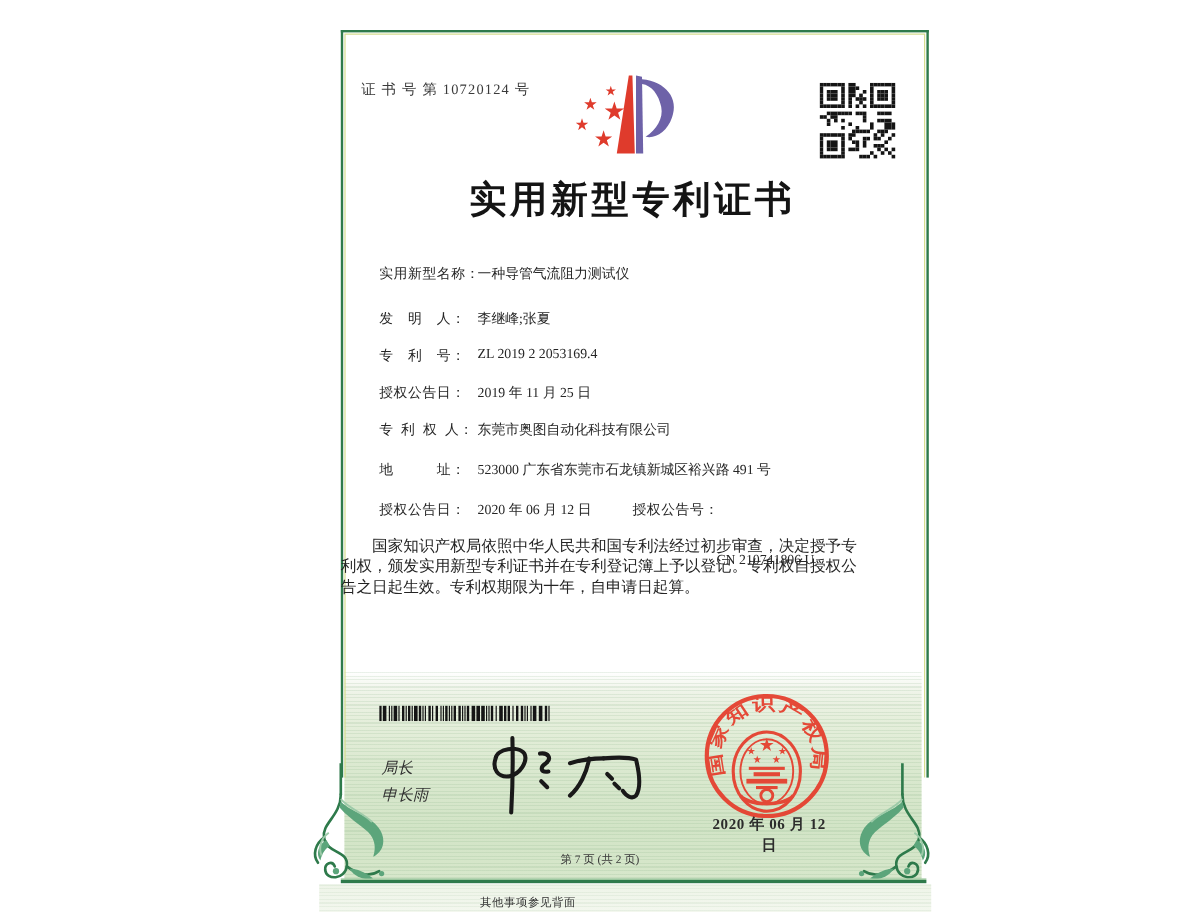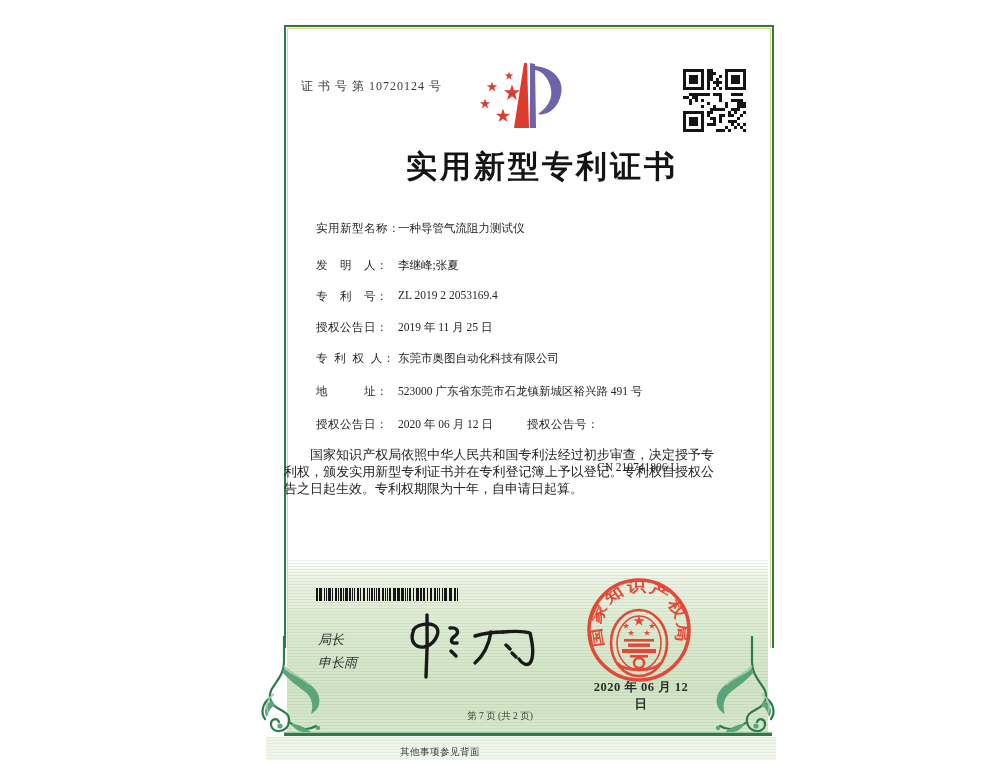--- a/index.html
+++ b/index.html
@@ -19,23 +19,23 @@
           repeating-linear-gradient(180deg, rgba(125,170,125,.16) 0 1px, rgba(125,170,125,0) 1px 3px),
           linear-gradient(180deg, rgba(238,244,232,0) 0%, #eef3e7 10%, #e6efdc 22%, #dbe9d0 45%, #d2e4c6 75%, #d7e7cb 100%);}
   #substrip{position:absolute;left:266px;top:737px;width:510px;height:23px;z-index:0;
         background:
           repeating-linear-gradient(180deg, rgba(125,170,125,.10) 0 1px, rgba(125,170,125,0) 1px 3px),
           linear-gradient(180deg,#eef4e8 0%,#f3f7ee 100%);}
 
   #bottom-rule{position:absolute;left:284px;top:732px;width:488px;height:4px;z-index:2;
         background:linear-gradient(180deg,#9cc79f 0 1px,#2e7a4b 1px 100%);}
 
-  #cert-no{position:absolute;left:301px;top:78px;font-size:12px;letter-spacing:1px;color:#3a3a3a;z-index:2;}
+  #cert-no{position:absolute;left:301px;top:66px;font-size:12px;letter-spacing:1px;color:#3a3a3a;z-index:2;}
   #title{position:absolute;left:284px;top:146px;width:486px;text-align:center;
-         font-size:31px;font-weight:bold;letter-spacing:3px;color:#141414;z-index:2;padding-left:15px;}
+         font-size:31px;font-weight:bold;letter-spacing:3px;color:#141414;z-index:2;}
 
   .frow{position:absolute;left:316px;height:16px;font-size:11.5px;color:#262626;z-index:2;white-space:nowrap;}
   .flabel{position:absolute;left:0;letter-spacing:.5px;}
   .fvalue{position:absolute;left:82px;}
   .glabel{position:absolute;left:211px;letter-spacing:.5px;}
   .gvalue{position:absolute;left:281px;margin-top:44px;}
   #fr1{top:221px;} #fr2{top:258px;} #fr3{top:289px;} #fr4{top:320px;}
   #fr5{top:351px;} #fr6{top:384px;} #fr7{top:417px;}
 
   #paras{position:absolute;left:284px;top:446px;width:430px;z-index:2;

